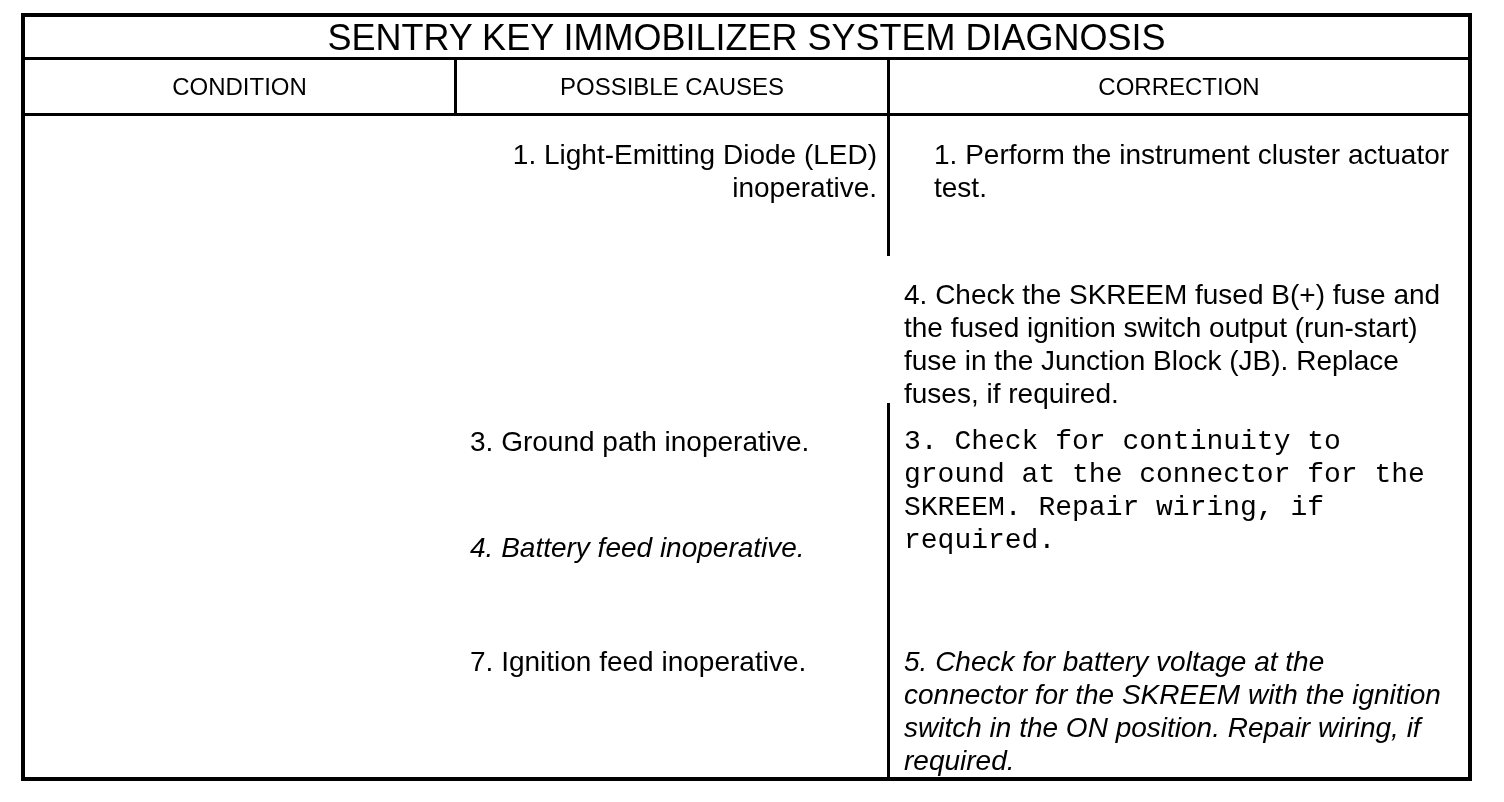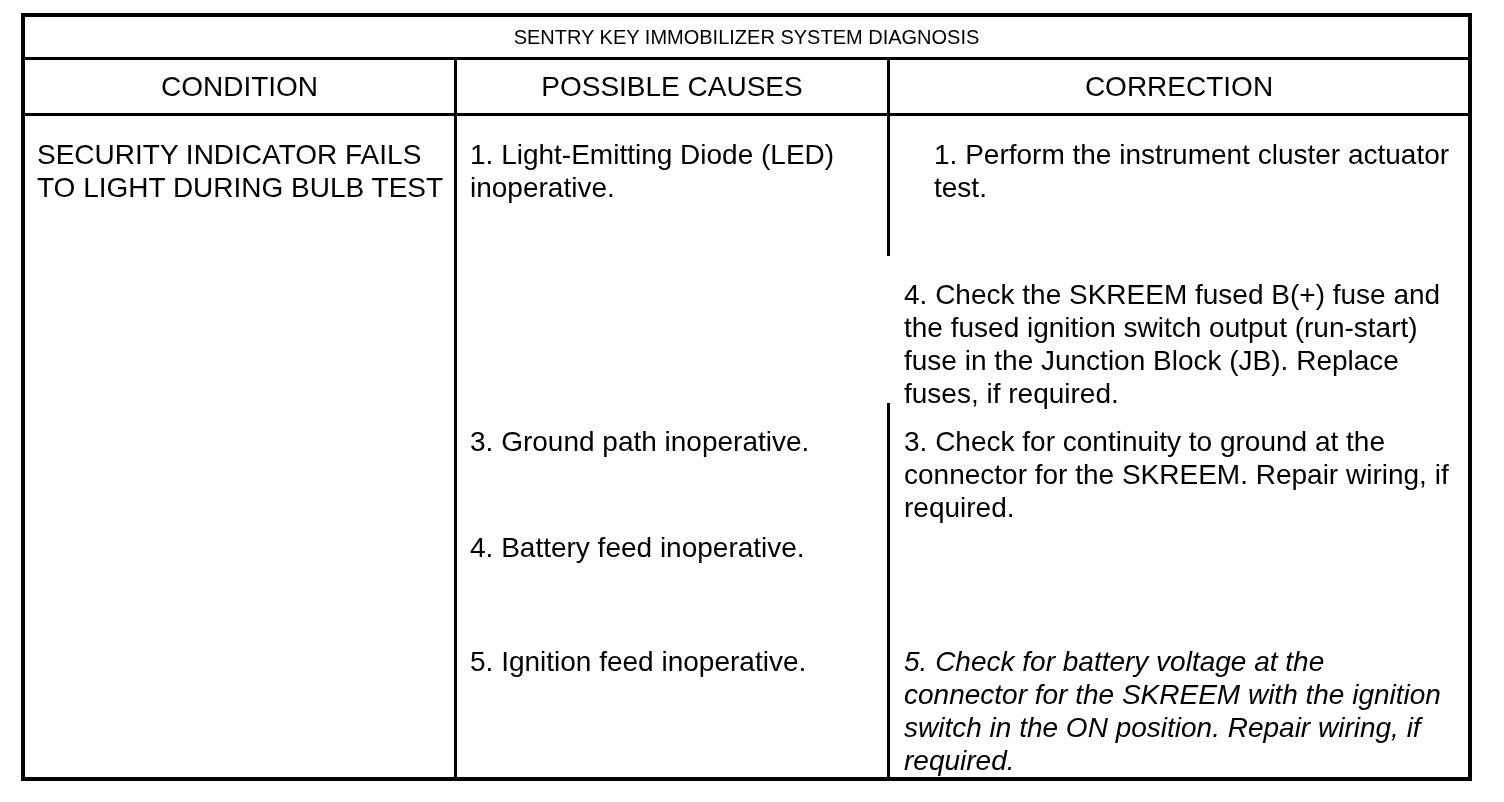--- a/index.html
+++ b/index.html
@@ -27,36 +27,36 @@
     display: flex;
     flex-direction: column;
   }
   .title-row {
     height: 45px;
     box-sizing: border-box;
     border-bottom: 3px solid #000000;
     display: flex;
     align-items: center;
     justify-content: center;
-    font-size: 20px;
+    font-size: 36px;
     line-height: 33px;
     white-space: nowrap;
   }
   .header-row {
     height: 58px;
     box-sizing: border-box;
     border-bottom: 3px solid #000000;
     display: grid;
     grid-template-columns: 432px 433px 1fr;
   }
   .hcell {
     display: flex;
     align-items: center;
     justify-content: center;
-    font-size: 28px;
+    font-size: 24px;
     line-height: 33px;
     box-sizing: border-box;
   }
   .hcell.bdr { border-right: 3px solid #000000; }
   .body-grid {
     flex: 1;
     display: grid;
     grid-template-columns: 432px 433px 1fr;
     grid-template-rows: 140px 147px 106px 114px auto;
   }
@@ -86,25 +86,24 @@
 
 <div class="page" style="color: rgb(0, 0, 0); background: rgb(255, 255, 255);">
   <div class="diag-table">
     <div class="title-row">SENTRY KEY IMMOBILIZER SYSTEM DIAGNOSIS</div>
     <div class="header-row">
       <div class="hcell bdr">CONDITION</div>
       <div class="hcell bdr">POSSIBLE CAUSES</div>
       <div class="hcell">CORRECTION</div>
     </div>
     <div class="body-grid" id="body-grid">
-      <div class="cell condition">SECURITY INDICATOR FAILS TO LIGHT DURING BULB TEST</div>
 
-    <div class="cell cause" style="grid-row: 1;">1. Light-Emitting Diode (LED) inoperative.</div>
+    <div class="cell cause" style="grid-row: 1; text-align: right;">1. Light-Emitting Diode (LED) inoperative.</div>
         <div class="cell correction" style="grid-row: 1; padding-left: 44px;">1. Perform the instrument cluster actuator test.</div>
         <div class="cell correction" style="grid-row: 2;">4. Check the SKREEM fused B(+) fuse and the fused ignition switch output (run-start) fuse in the Junction Block (JB). Replace fuses, if required.</div>
         <div class="cell cause" style="grid-row: 3;">3. Ground path inoperative.</div>
-        <div class="cell correction" style="grid-row: 3;">3. Check for continuity to ground at the connector for the SKREEM. Repair wiring, if required.</div>
-        <div class="cell cause" style="grid-row: 4;">4. Battery feed inoperative.</div>
-        <div class="cell cause" style="grid-row: 5;">5. Ignition feed inoperative.</div>
+        <div class="cell correction" style="grid-row: 3; font-family: Liberation Mono, monospace;">3. Check for continuity to ground at the connector for the SKREEM. Repair wiring, if required.</div>
+        <div class="cell cause" style="grid-row: 4; font-style: italic;">4. Battery feed inoperative.</div>
+        <div class="cell cause" style="grid-row: 5;">7. Ignition feed inoperative.</div>
         <div class="cell correction" style="grid-row: 5; font-style: italic;">5. Check for battery voltage at the connector for the SKREEM with the ignition switch in the ON position. Repair wiring, if required.</div>
       </div>
   </div>
 </div>
 
 </body></html>

